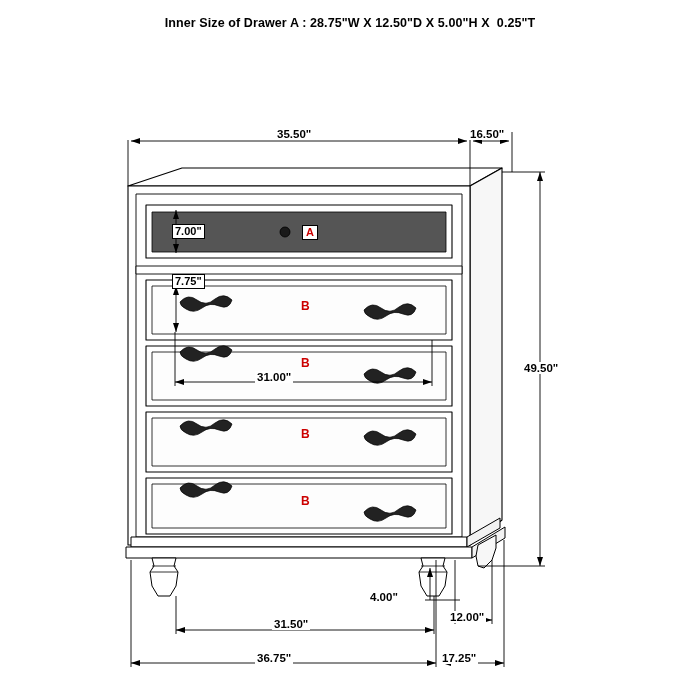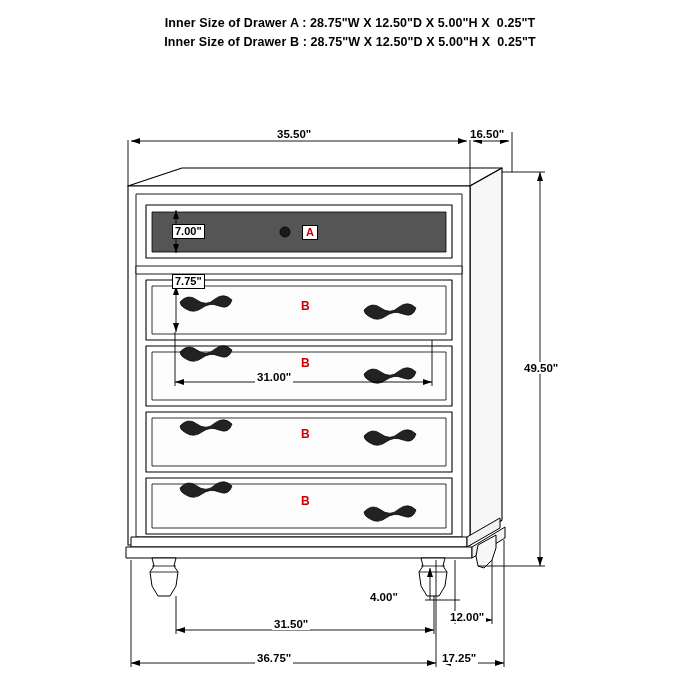--- a/index.html
+++ b/index.html
@@ -79,21 +79,20 @@
     white-space: nowrap;
   }
 </style>
 </head>
 <body>
 
 <div class="stage">
 
   <div class="header">
     <div>Inner Size of Drawer A : 28.75"W X 12.50"D X 5.00"H X  0.25"T</div>
-    <div>Inner Size of Drawer B : 28.75"W X 12.50"D X 5.00"H X  0.25"T</div>
   </div>
 
   <svg class="diagram" viewBox="0 0 700 700">
     <defs>
       <marker id="arrL" markerWidth="10" markerHeight="8" refX="9" refY="4" orient="auto" markerUnits="userSpaceOnUse">
         <path d="M9,4 L0,1 L0,7 Z" fill="#000"></path>
       </marker>
       <marker id="arrR" markerWidth="10" markerHeight="8" refX="1" refY="4" orient="auto" markerUnits="userSpaceOnUse">
         <path d="M1,4 L10,1 L10,7 Z" fill="#000"></path>
       </marker>

